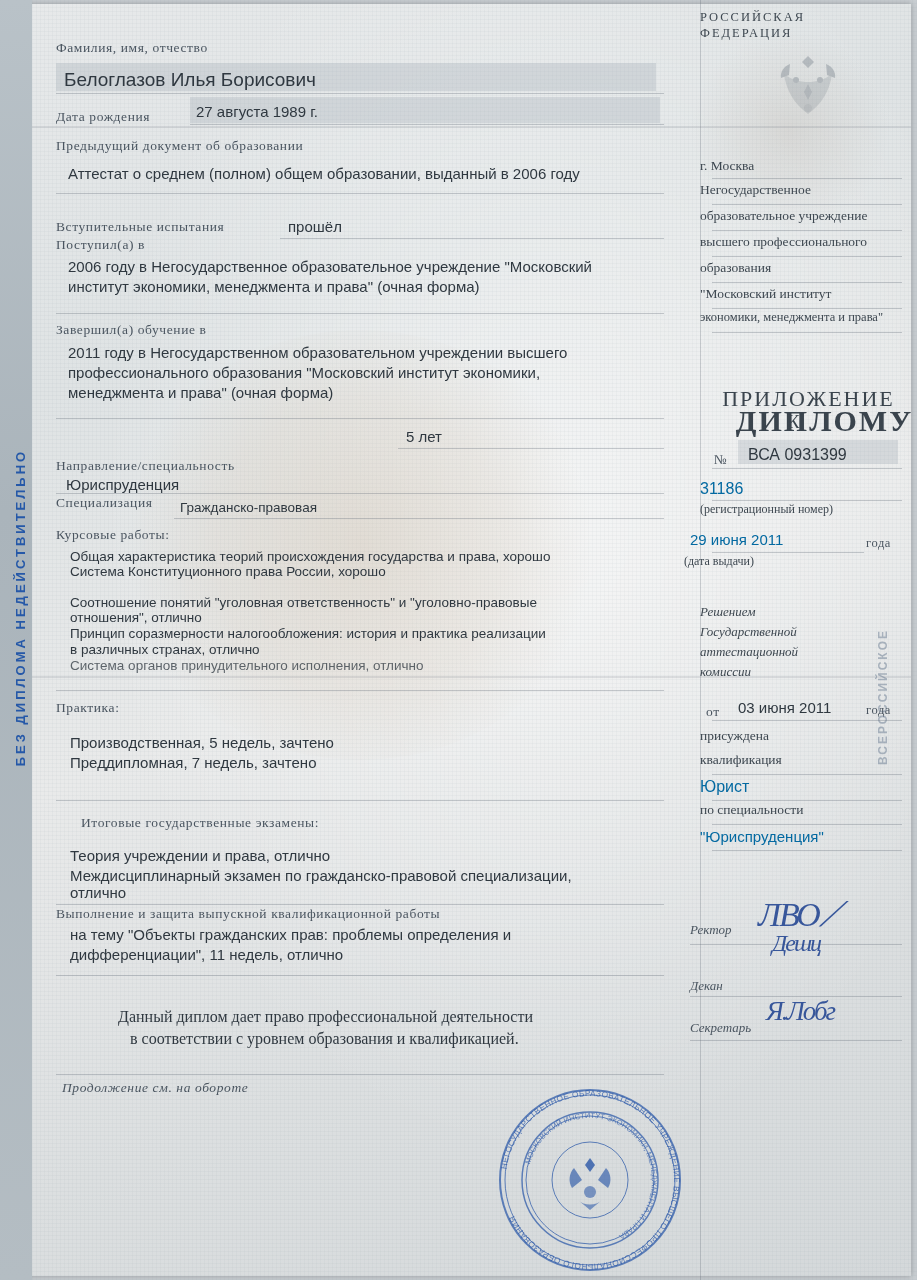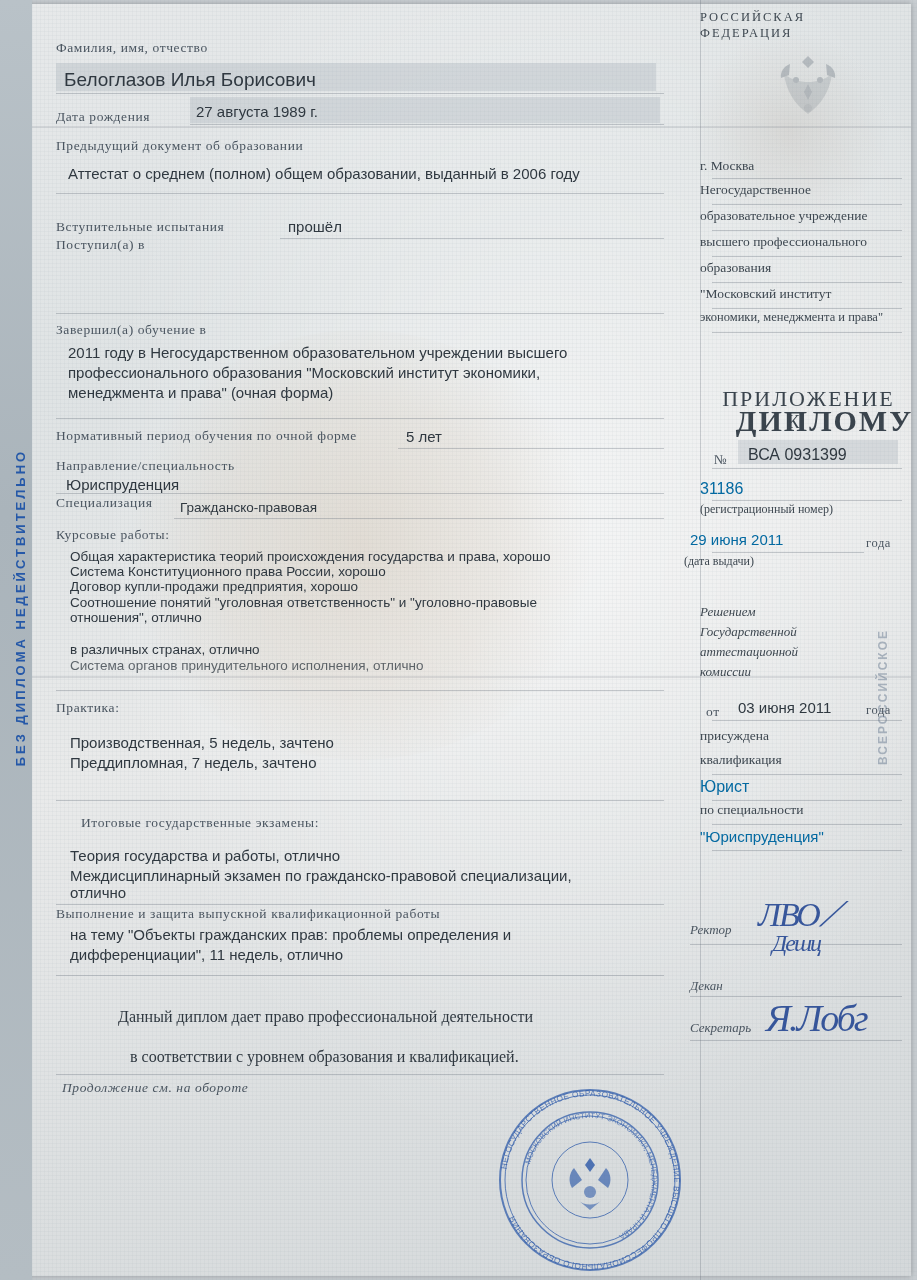--- a/index.html
+++ b/index.html
@@ -243,68 +243,69 @@
 
   <div class="lbl" style="left:56px; top:138px;">Предыдущий документ об образовании</div>
   <div class="val" style="left:68px; top:164px;">Аттестат о среднем (полном) общем образовании, выданный в 2006 году</div>
   <div class="rule" style="left:56px; top:193px; width:608px;"></div>
 
   <div class="lbl" style="left:56px; top:219px;">Вступительные испытания</div>
   <div class="val" style="left:288px; top:217px;">прошёл</div>
   <div class="rule" style="left:280px; top:238px; width:384px;"></div>
 
   <div class="lbl" style="left:56px; top:237px;">Поступил(а) в</div>
+  <div class="val" style="left:68px; top:257px;">2006 году в Негосударственное образовательное учреждение "Московский
+институт экономики, менеджмента и права" (очная форма)</div>
   <div class="rule" style="left:56px; top:313px; width:608px;"></div>
 
   <div class="lbl" style="left:56px; top:322px;">Завершил(а) обучение в</div>
   <div class="val" style="left:68px; top:343px;">2011 году в Негосударственном образовательном учреждении высшего
 профессионального образования "Московский институт экономики,
 менеджмента и права" (очная форма)</div>
   <div class="rule" style="left:56px; top:418px; width:608px;"></div>
 
-  <div class="lbl" style="left:56px; top:428px;">Нормативный период обучения по очной форме</div>
   <div class="val" style="left:406px; top:427px;">5 лет</div>
   <div class="rule" style="left:398px; top:448px; width:266px;"></div>
 
   <div class="lbl" style="left:56px; top:458px;">Направление/специальность</div>
   <div class="val" style="left:66px; top:475px;">Юриспруденция</div>
   <div class="rule" style="left:56px; top:493px; width:608px;"></div>
 
   <div class="lbl" style="left:56px; top:495px;">Специализация</div>
   <div class="val small" style="left:180px; top:499px;">Гражданско-правовая</div>
   <div class="rule" style="left:174px; top:518px; width:490px;"></div>
 
   <div class="lbl" style="left:56px; top:527px;">Курсовые работы:</div>
   <div class="val small" style="left:70px; top:548px;">Общая характеристика теорий происхождения государства и права, хорошо</div>
   <div class="val small" style="left:70px; top:563px;">Система Конституционного права России, хорошо</div>
-  <div class="val small" style="left:70px; top:578px;">Договор купли-продажи предприятия, хорошо</div>
   <div class="val small" style="left:70px; top:594px;">Соотношение понятий "уголовная ответственность" и "уголовно-правовые</div>
   <div class="val small" style="left:70px; top:609px;">отношения", отлично</div>
+  <div class="val small" style="left:70px; top:625px;">Принцип соразмерности налогообложения: история и практика реализации</div>
   <div class="val small" style="left:70px; top:641px;">в различных странах, отлично</div>
   <div class="val small" style="left:70px; top:657px; opacity:0.75;">Система органов принудительного исполнения, отлично</div>
   <div class="rule" style="left:56px; top:690px; width:608px;"></div>
 
   <div class="lbl" style="left:56px; top:700px;">Практика:</div>
   <div class="val" style="left:70px; top:733px;">Производственная, 5 недель, зачтено</div>
   <div class="val" style="left:70px; top:753px;">Преддипломная, 7 недель, зачтено</div>
   <div class="rule" style="left:56px; top:800px; width:608px;"></div>
 
   <div class="lbl" style="left:56px; top:815px;margin-left:25px;">Итоговые государственные экзамены:</div>
-  <div class="val" style="left:70px; top:846px;">Теория государства и работы, отлично</div>
+  <div class="val" style="left:70px; top:846px;">Теория учреждении и права, отлично</div>
   <div class="val" style="left:70px; top:866px;">Междисциплинарный экзамен по гражданско-правовой специализации,</div>
   <div class="val" style="left:70px; top:883px;">отлично</div>
   <div class="rule" style="left:56px; top:904px; width:608px;"></div>
 
   <div class="lbl" style="left:56px; top:906px;">Выполнение и защита выпускной квалификационной работы</div>
   <div class="val" style="left:70px; top:925px;">на тему "Объекты гражданских прав: проблемы определения и
 дифференциации", 11 недель, отлично</div>
   <div class="rule" style="left:56px; top:975px; width:608px;"></div>
 
   <div class="val" style="left:118px; top:1006px; font-family:'Liberation Serif',serif; font-size:16px;">Данный диплом дает право профессиональной деятельности</div>
-  <div class="val" style="left:130px; top:1028px; font-family:'Liberation Serif',serif; font-size:16px;margin-top:18px;">в соответствии с уровнем образования и квалификацией.</div>
+  <div class="val" style="left:130px; top:1028px; font-family:'Liberation Serif',serif; font-size:16px;">в соответствии с уровнем образования и квалификацией.</div>
 
   <div class="rule" style="left:56px; top:1074px; width:608px;"></div>
   <div class="lbl" style="left:62px; top:1080px; font-style:italic;">Продолжение см. на обороте</div>
 
   <div class="rcol">
 
     <div class="rc-text" style="top:10px; font-size:12.5px; letter-spacing:2px;">РОССИЙСКАЯ</div>
     <div class="rc-text" style="top:26px; font-size:12.5px; letter-spacing:2px;">ФЕДЕРАЦИЯ</div>
   </div>
 
@@ -379,21 +380,21 @@
 
   <div class="sig-label" style="left:690px; top:922px;">Ректор</div>
   <div class="sig" style="left:758px; top:896px;">ЛВО⟋</div>
   <div class="rc-rule" style="left:690px; top:944px; width:212px;"></div>
 
   <div class="sig-label" style="left:690px; top:978px;">Декан</div>
   <div class="sig" style="left:772px; top:930px; font-size:24px;">Дешц</div>
   <div class="rc-rule" style="left:690px; top:996px; width:212px;"></div>
 
   <div class="sig-label" style="left:690px; top:1020px;">Секретарь</div>
-  <div class="sig" style="left:766px; top:996px; font-size:38px;font-style:italic;">Я.Лобг</div>
+  <div class="sig" style="left:766px; top:996px; font-size:27px;font-style:italic;">Я.Лобг</div>
   <div class="rc-rule" style="left:690px; top:1040px; width:212px;"></div>
 
   <div class="stamp">
     <svg viewBox="0 0 200 200" width="200" height="200">
       <defs>
         <path id="arcOuter" d="M100,100 m-84,0 a84,84 0 1,1 168,0 a84,84 0 1,1 -168,0"></path>
         <path id="arcInner" d="M100,100 m-62,0 a62,62 0 1,1 124,0 a62,62 0 1,1 -124,0"></path>
       </defs>
       <g fill="none" stroke="#2a57a8" stroke-opacity="0.72">
         <circle cx="100" cy="100" r="90" stroke-width="2"></circle>

